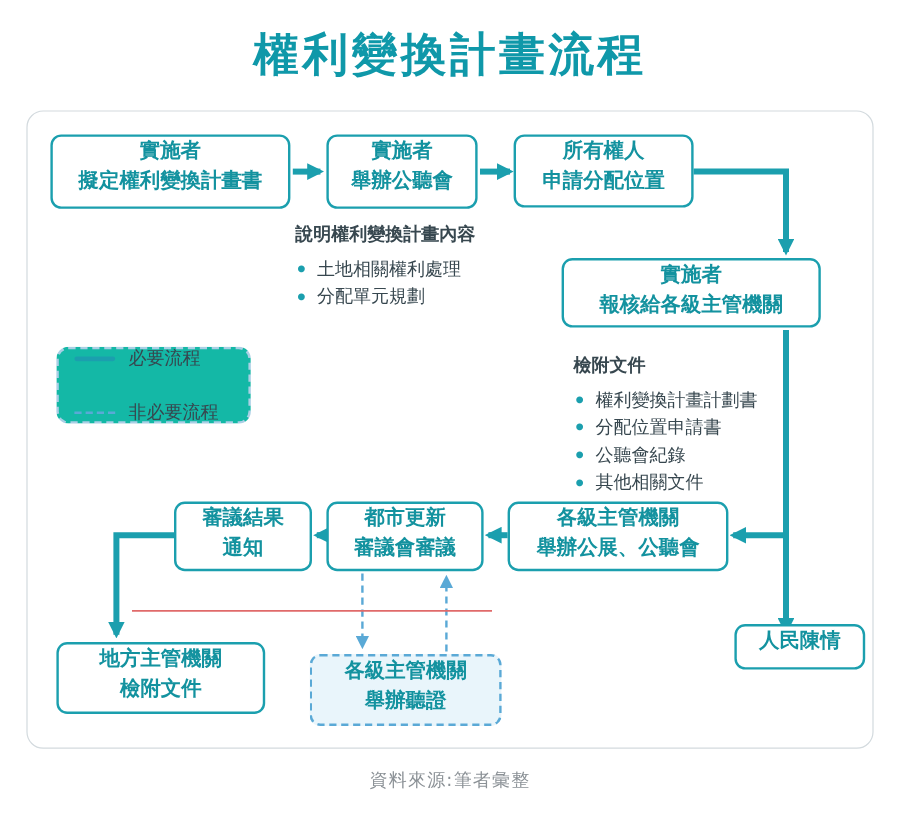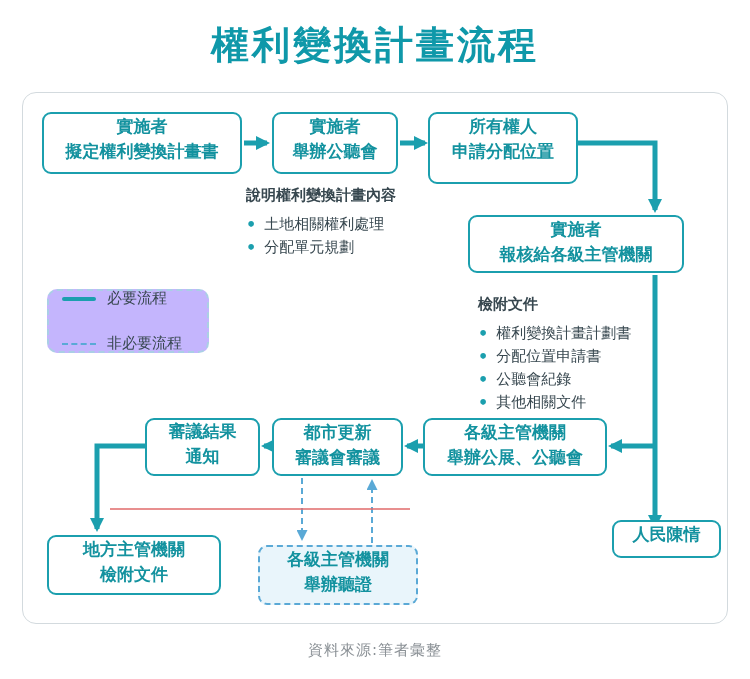--- a/index.html
+++ b/index.html
@@ -35,21 +35,21 @@
 
   .note { position:absolute; z-index:3; font-size:15px; color:#37474f; }
   .note-title { font-weight:600; margin-bottom:7px; line-height:22px; }
   .note-item  { line-height:23px; display:flex; align-items:center; }
   .note-item::before { content:"•"; color:#1b9fae; font-weight:bold; margin-right:8px; font-size:16px; }
 
   .legend {
     position:absolute; left:47px; top:289px; width:162px; height:64px;
     border:2px dashed #aacfe5; border-radius:10px; z-index:3;
     display:flex; flex-direction:column; justify-content:center; gap:26px;
-    padding:8px 13px; background:#c4b5fd;
+    padding:8px 13px; background:#14b8a6;
   }
   .lrow { display:flex; align-items:center; }
   .lsolid { width:34px; height:4px; background:#1b9fae; border-radius:2px; flex:0 0 auto; }
   .ldash  { width:34px; height:0; border-top:2px dashed #5aa9d6; flex:0 0 auto; }
   .llabel { font-size:15px; color:#37474f; margin-left:11px; }
 
   .footer {
     position:absolute; top:641px; left:0; width:750px; text-align:center;
     font-size:15px; color:#8b9196; letter-spacing:1px; z-index:3;
   }
@@ -86,21 +86,21 @@
 <div class="fbox" style="left:42px;top:112px;width:200px;height:62px;">
   <div>實施者</div>
   <div>擬定權利變換計畫書</div>
 </div>
 
 <div class="fbox" style="left:272px;top:112px;width:126px;height:62px;">
   <div>實施者</div>
   <div>舉辦公聽會</div>
 </div>
 
-<div class="fbox" style="left:428px;top:112px;width:150px;height:72px;">
+<div class="fbox" style="left:428px;top:112px;width:150px;height:61px;">
   <div>所有權人</div>
   <div>申請分配位置</div>
 </div>
 
 <div class="fbox" style="left:468px;top:215px;width:216px;height:58px;">
   <div>實施者</div>
   <div>報核給各級主管機關</div>
 </div>
 
 <div class="note" style="left:246px;top:184px;width:220px;">

